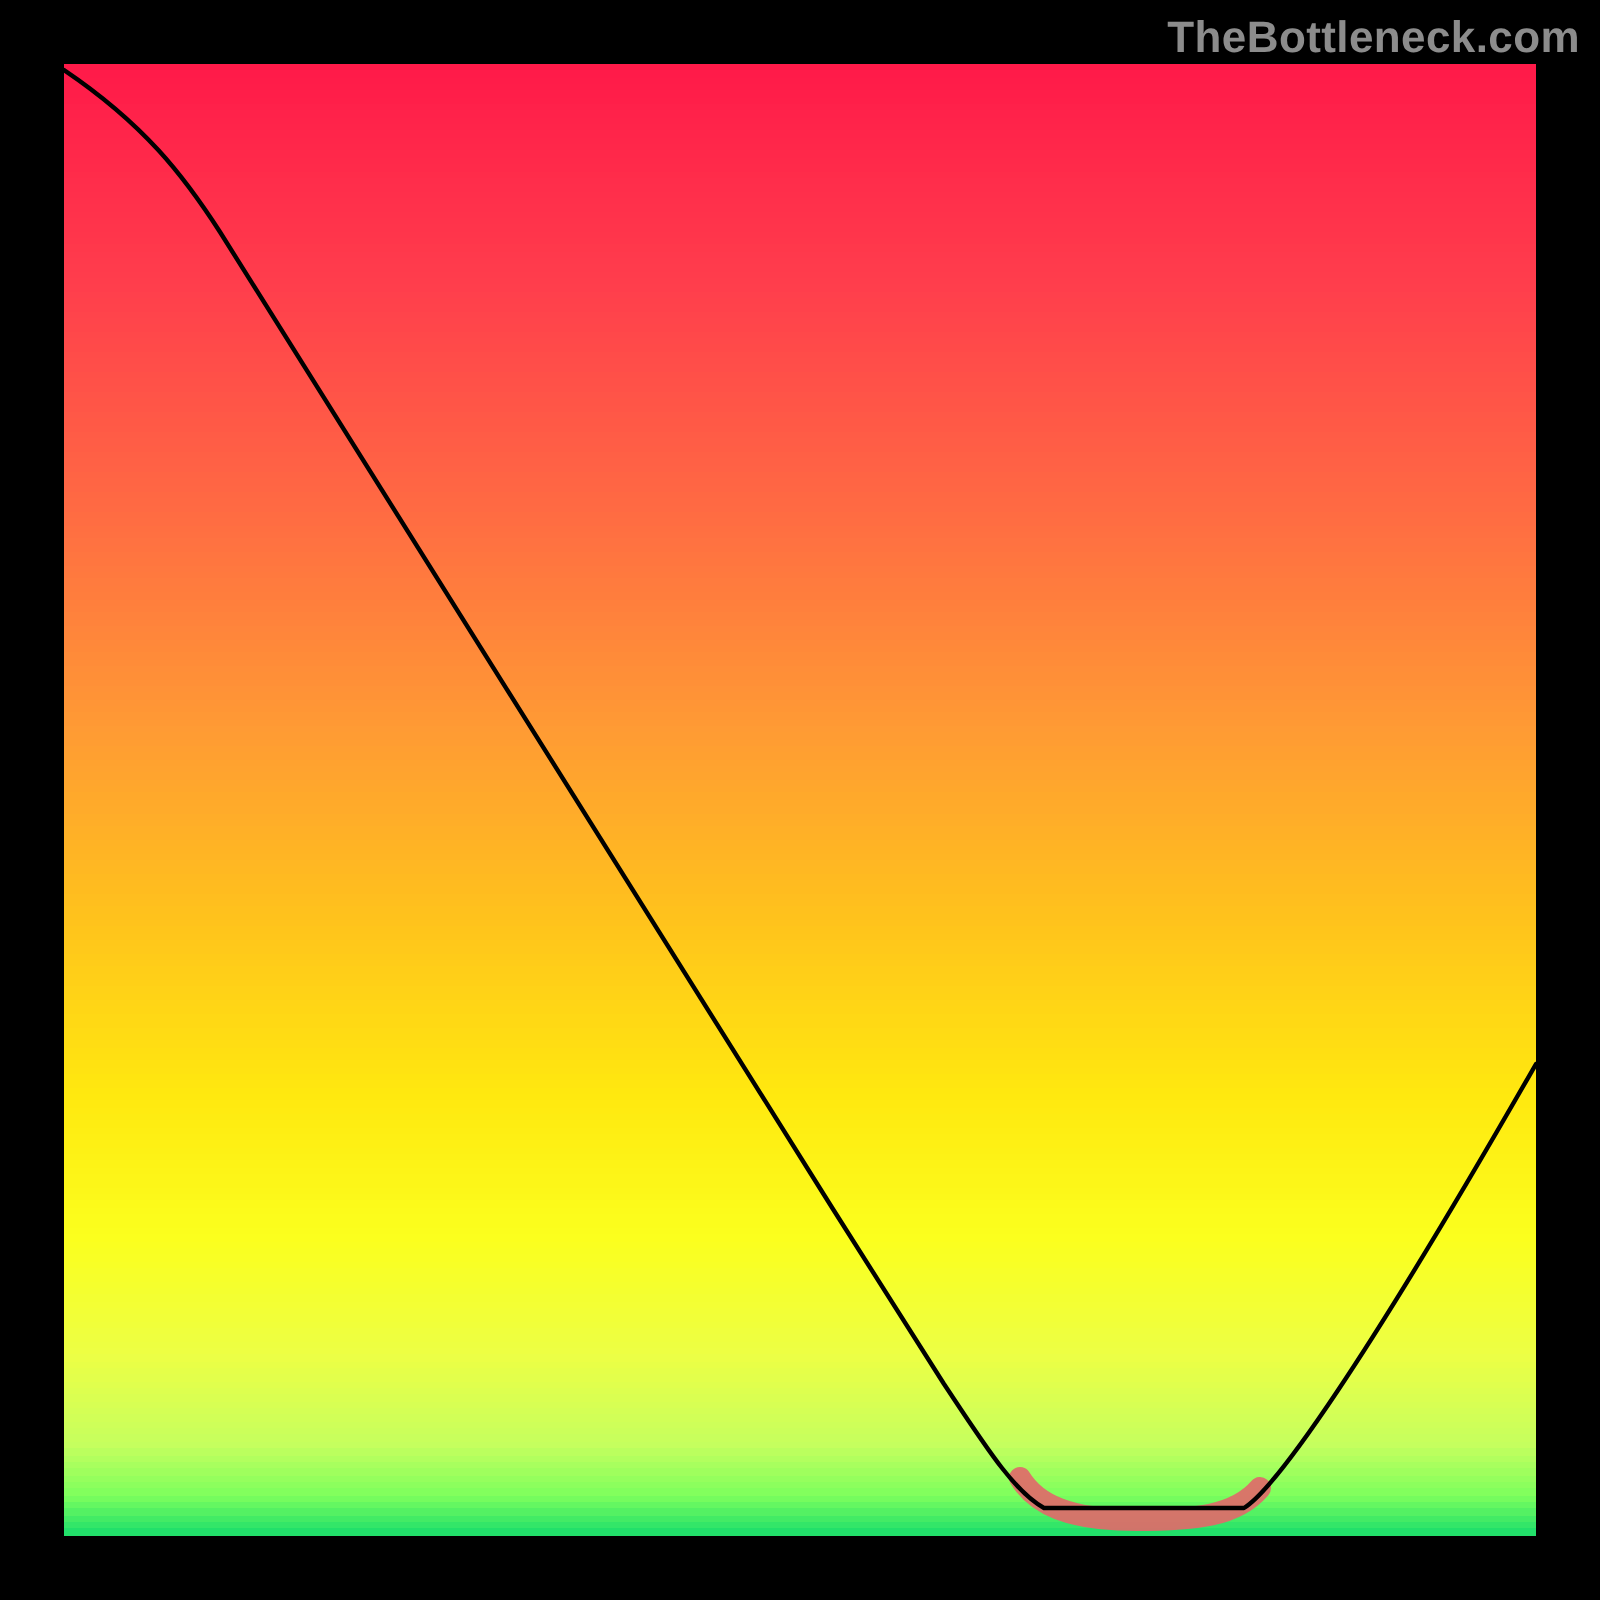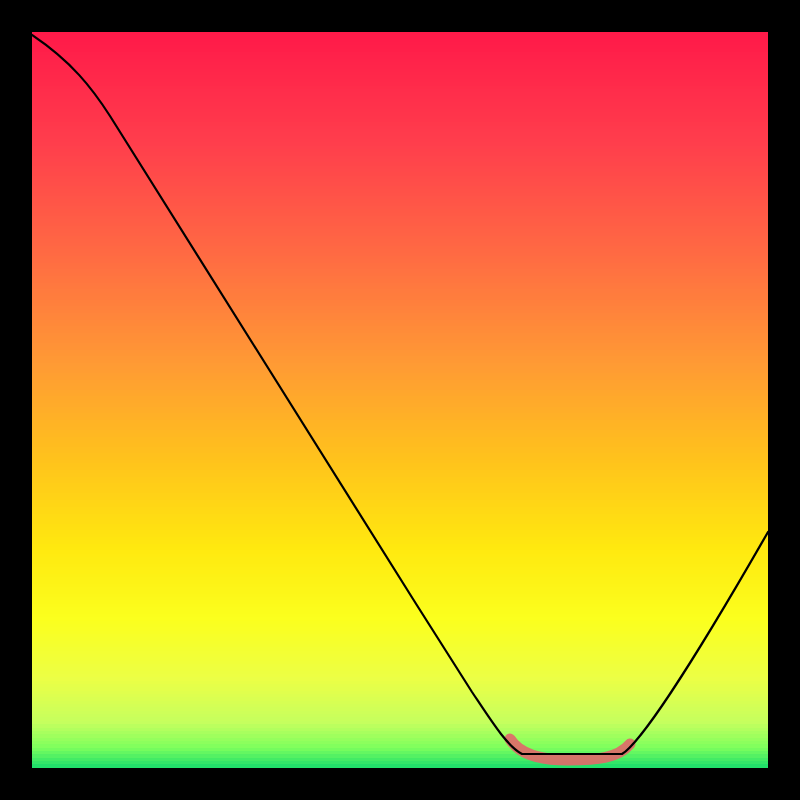--- a/index.html
+++ b/index.html
@@ -286,14 +286,15 @@
         <div class="strip" style="height:3.3454545454545452px;background:rgb(34,224,106)"></div>
       </div>
 
     <svg class="curve" viewBox="0 0 736 736" preserveAspectRatio="none">
       <path id="valley" fill="none" d="M 478 707 C 486 720, 502 728, 536 728 C 566 728, 586 726, 598 712" stroke="#e06a6a" stroke-width="11" stroke-opacity="0.92" stroke-linecap="round" stroke-linejoin="round"></path>
       <path id="maincurve" fill="none" d="M 0 3 C 40 30, 60 56, 78 84 C 150 200, 300 440, 440 660 C 460 690, 475 714, 490 722 L 590 722 C 606 712, 650 650, 736 500" stroke="#000000" stroke-width="2.2" stroke-linecap="round" stroke-linejoin="round"></path>
     </svg>
 
   </div>
 
+  <div class="watermark">TheBottleneck.com</div>
 
 </div>
 
 </body></html>

